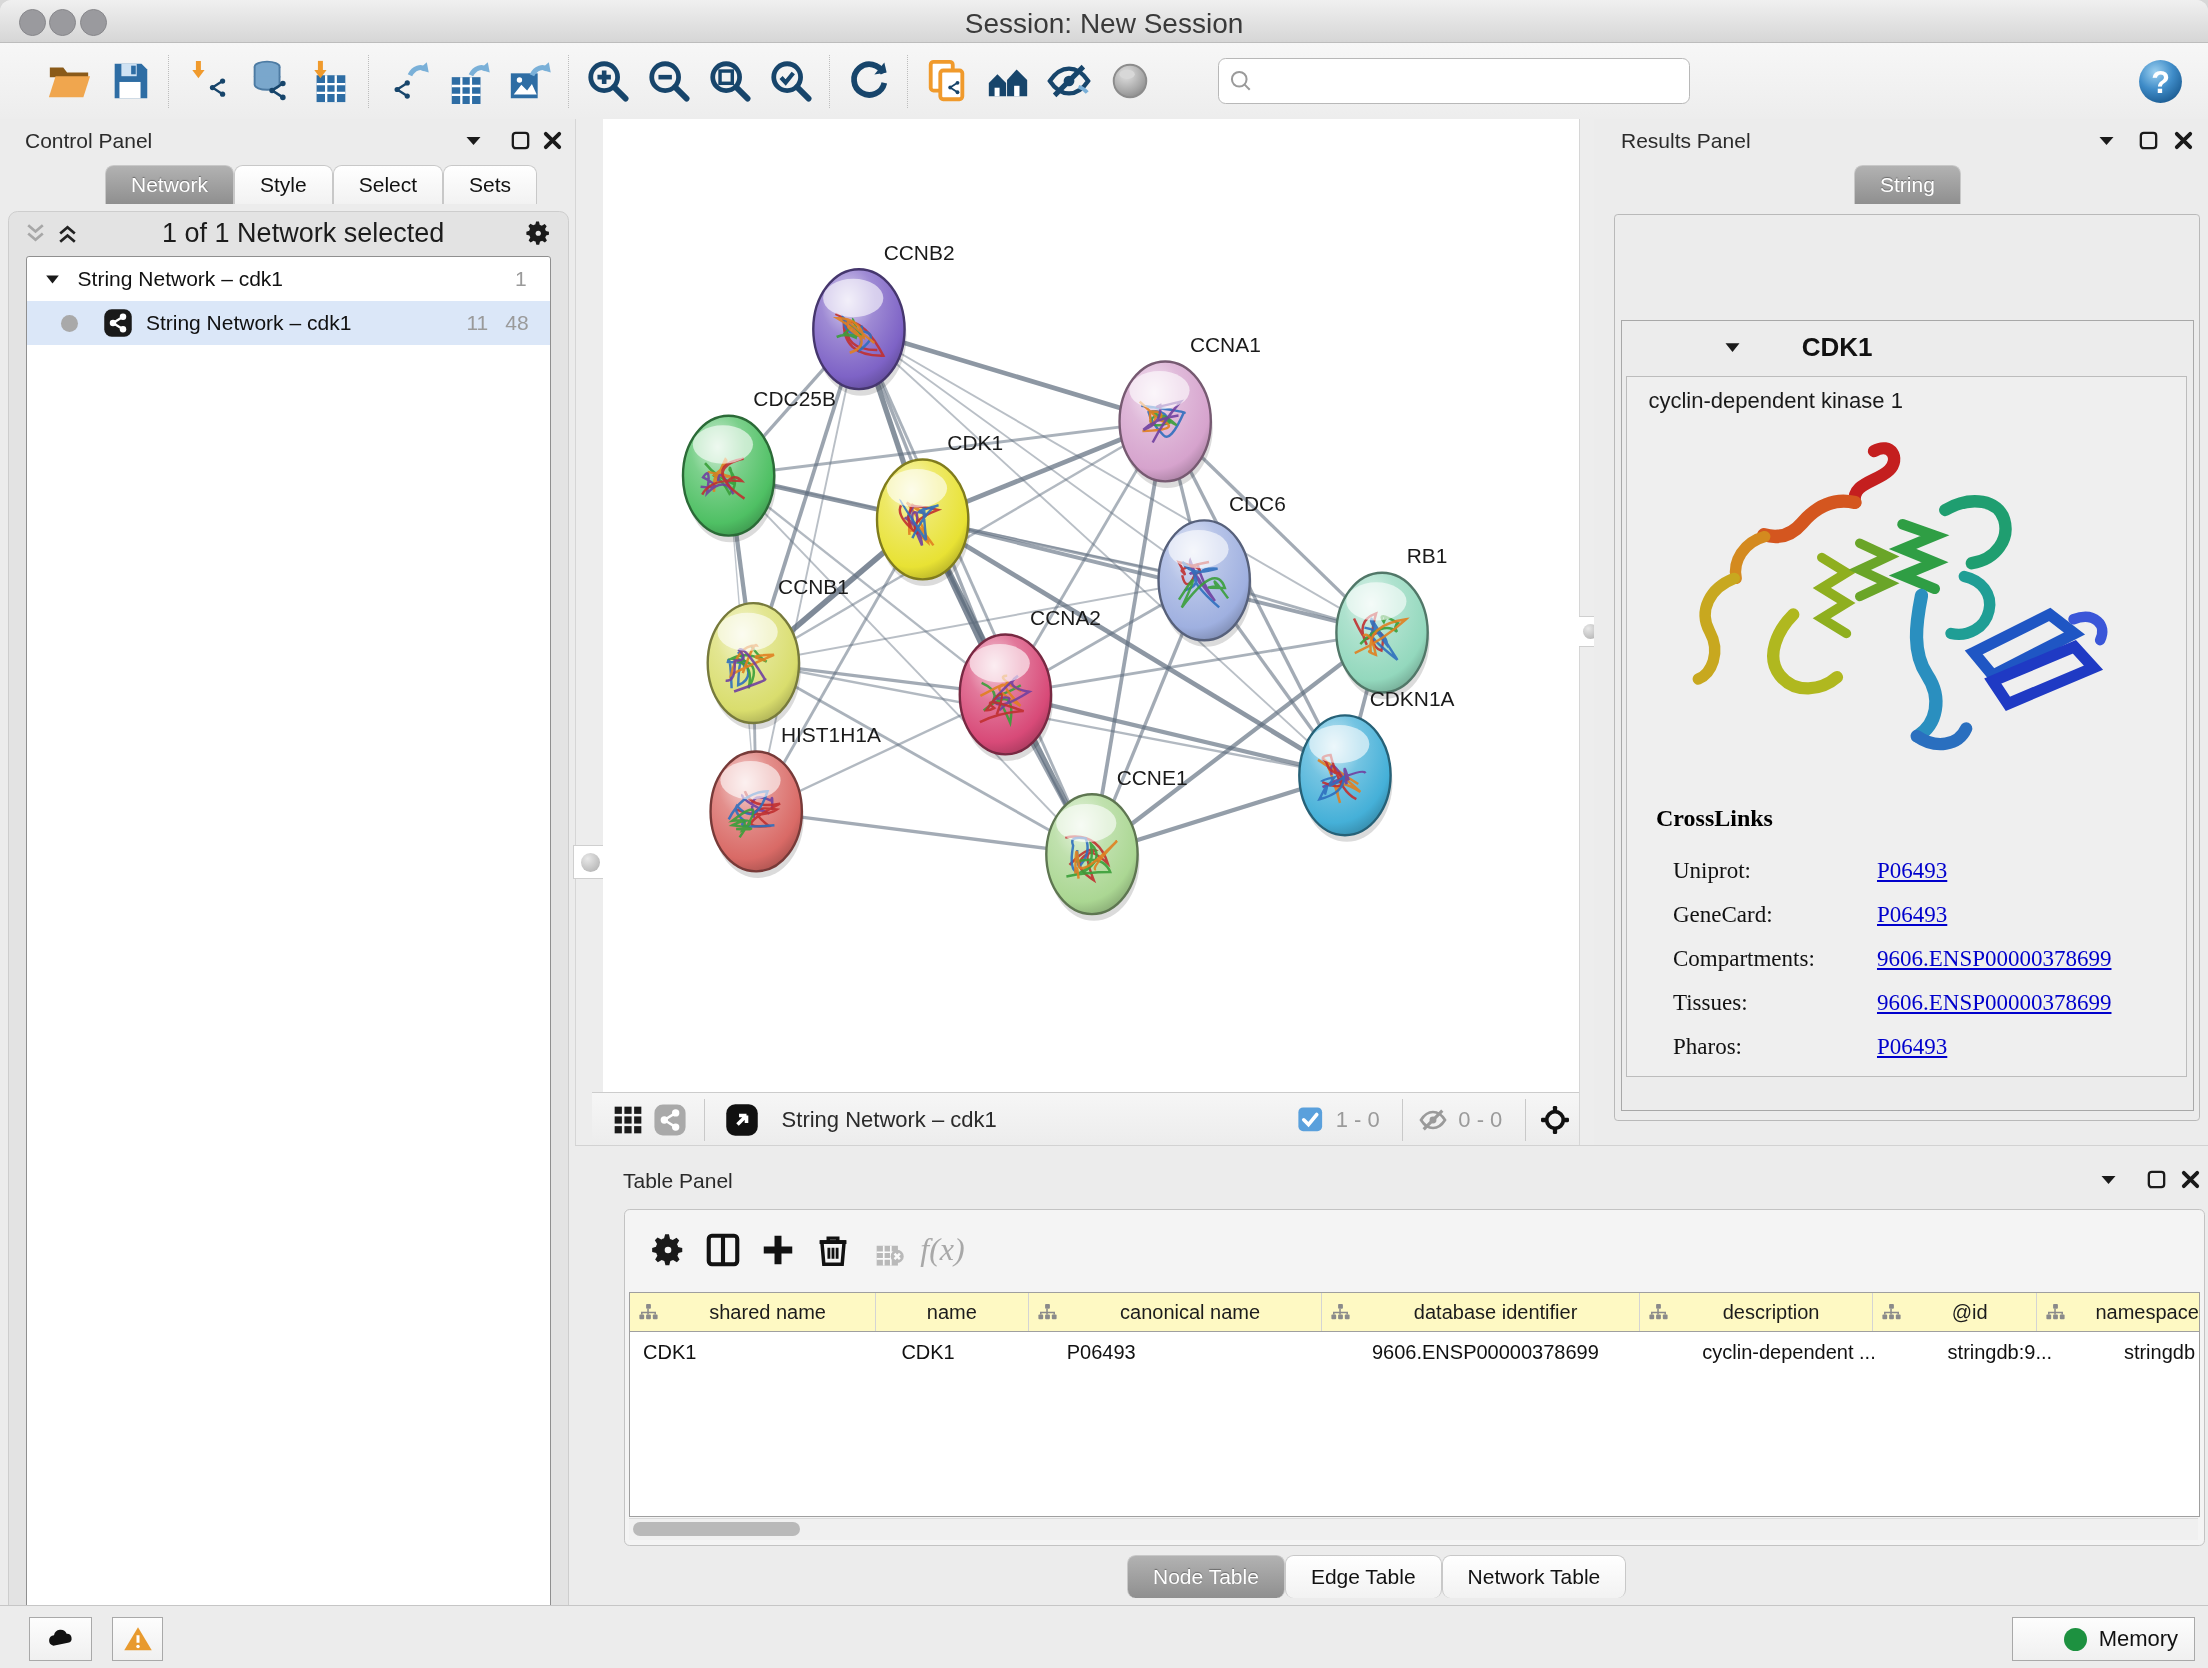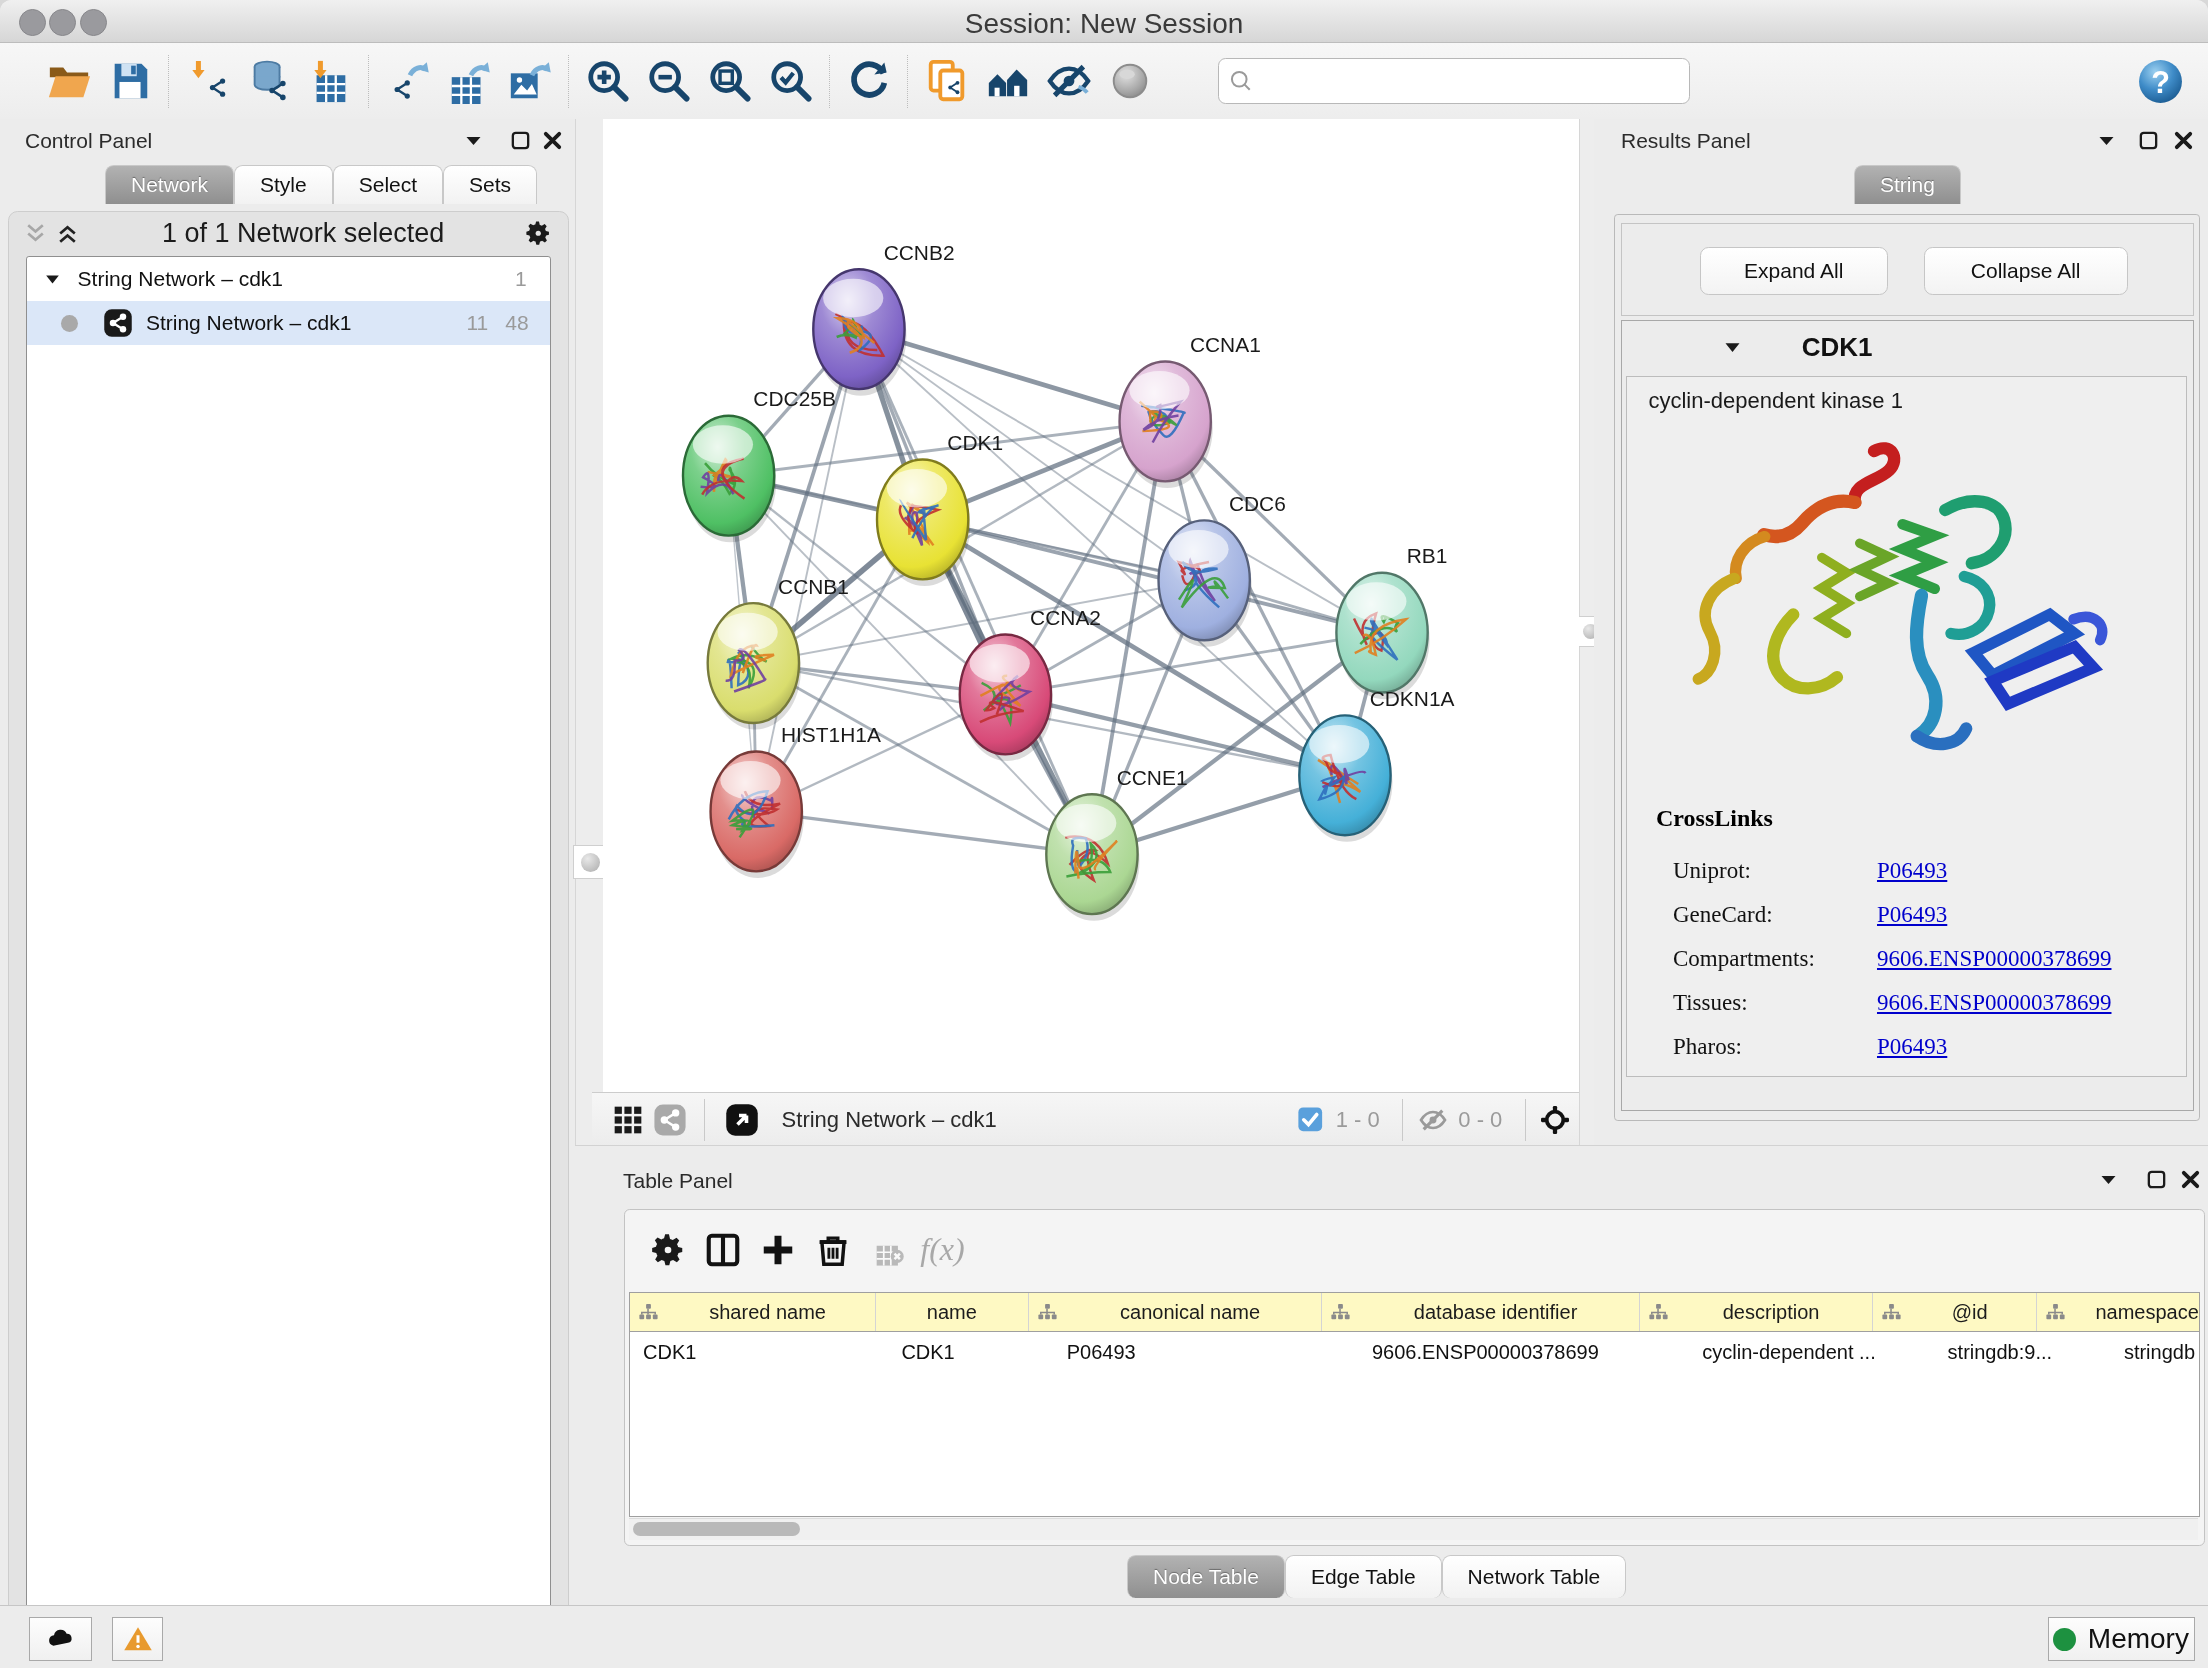--- a/index.html
+++ b/index.html
@@ -67,21 +67,21 @@
   .th{display:flex;align-items:center;border-right:1px solid #d4d4d4;font-size:20px;color:#1c1c1c;}
   .th .th-label{flex:1;text-align:center;padding:0 5.7px;white-space:nowrap;overflow:hidden;}
   #tp-row{display:flex;height:40px;align-items:center;background:#fff;}
   .td{font-size:20px;color:#111;padding-left:13.3px;white-space:nowrap;overflow:hidden;}
   #tp-hscroll{position:absolute;left:3.8px;top:308px;width:1569px;height:21px;background:#f0f0f0;border-top:1px solid #dcdcdc;}
   #tp-thumb{position:absolute;left:3.8px;top:2.9px;width:167px;height:14.3px;border-radius:7.6px;background:#b9b9b9;}
   #tp-tabs{position:absolute;left:552px;top:409px;display:flex;}
   
   #statusbar{left:0;top:1605px;width:2208px;height:63px;background:#ececec;border-top:1px solid #c6c6c6;}
   .sb-btn{position:absolute;top:11.4px;height:42px;background:linear-gradient(#fdfdfd,#f0f0f0);border:1px solid #a9a9a9;display:flex;align-items:center;justify-content:center;}
-  #memory-btn{right:13.3px;width:145px;font-size:28px;color:#111;}
+  #memory-btn{right:13.3px;width:145px;font-size:22px;color:#111;padding-left:36px;}
   #memory-dot{width:23px;height:23px;border-radius:50%;background:#1d9140;margin-right:11.4px;}
   svg{display:block;}
   text{font-family:"Liberation Sans",sans-serif;}
 </style>
 </head>
 <body>
 
 <div id="app">
 
   <div id="titlebar" class="abs">
@@ -735,24 +735,20 @@
           <rect x="4" y="4" width="16" height="16" rx="3" fill="none" stroke="#1a1a1a" stroke-width="2.4"></rect>
         </svg>
       </span>
     <span class="pctrl" style="position:absolute;left:573px;top:5.7px">
         <svg width="23" height="23" viewBox="0 0 24 24">
           <path d="M5 5l14 14M19 5L5 19" stroke="#1a1a1a" stroke-width="4" stroke-linecap="round"></path>
         </svg>
       </span>
     <div id="rp-tab" class="tab active">String</div>
     <div id="rp-box">
-      <div id="rp-btnrow">
-        <div class="btn-white" style="left:78px;width:186px">Expand All</div>
-        <div class="btn-white" style="left:302px;width:202px">Collapse All</div>
-      </div>
       <div id="rp-section">
         <div id="rp-sec-head">
           <span class="pctrl" style="margin-left:95px">
               <svg width="21" height="21" viewBox="0 0 24 24">
                 <path d="M4 7l8 10 8-10z" fill="#1a1a1a"></path>
               </svg>
             </span>
           <span id="rp-gene">CDK1</span>
         </div>
         <div id="rp-inner">

